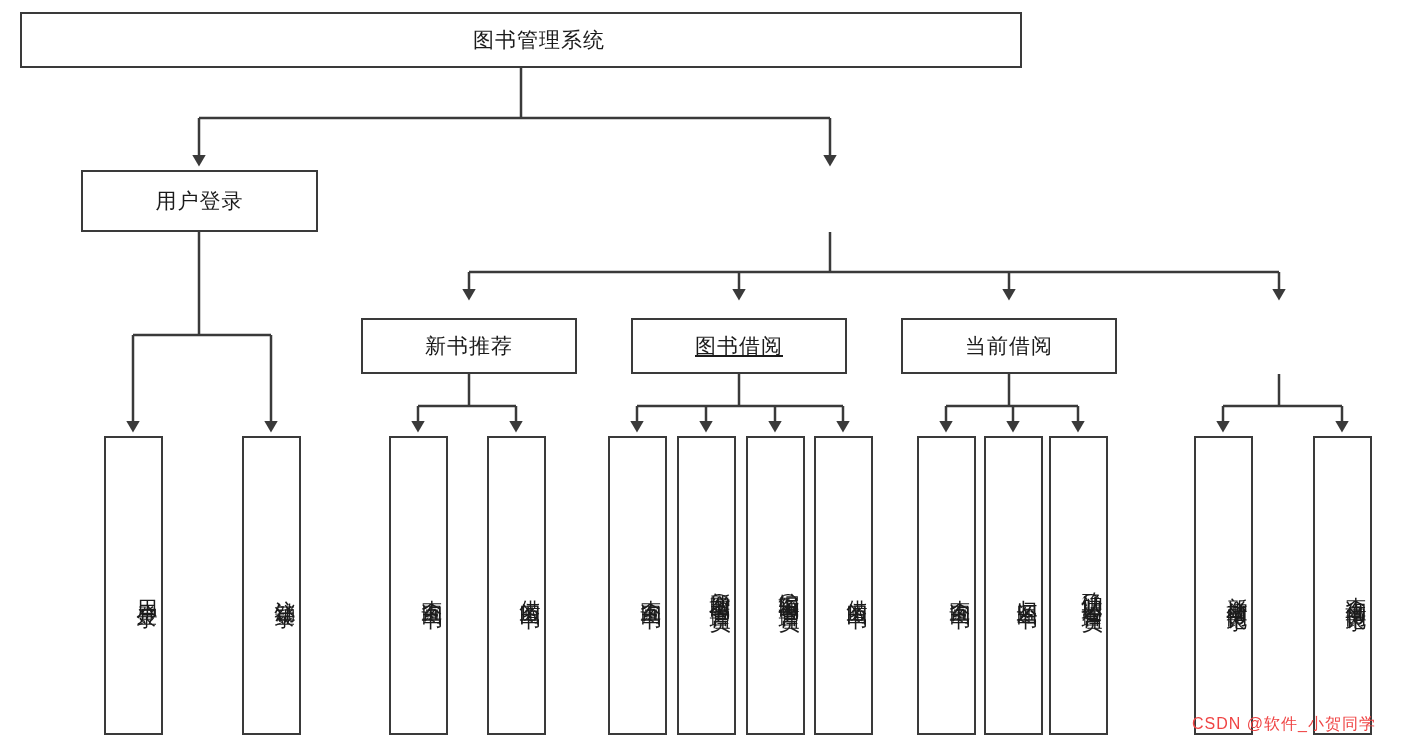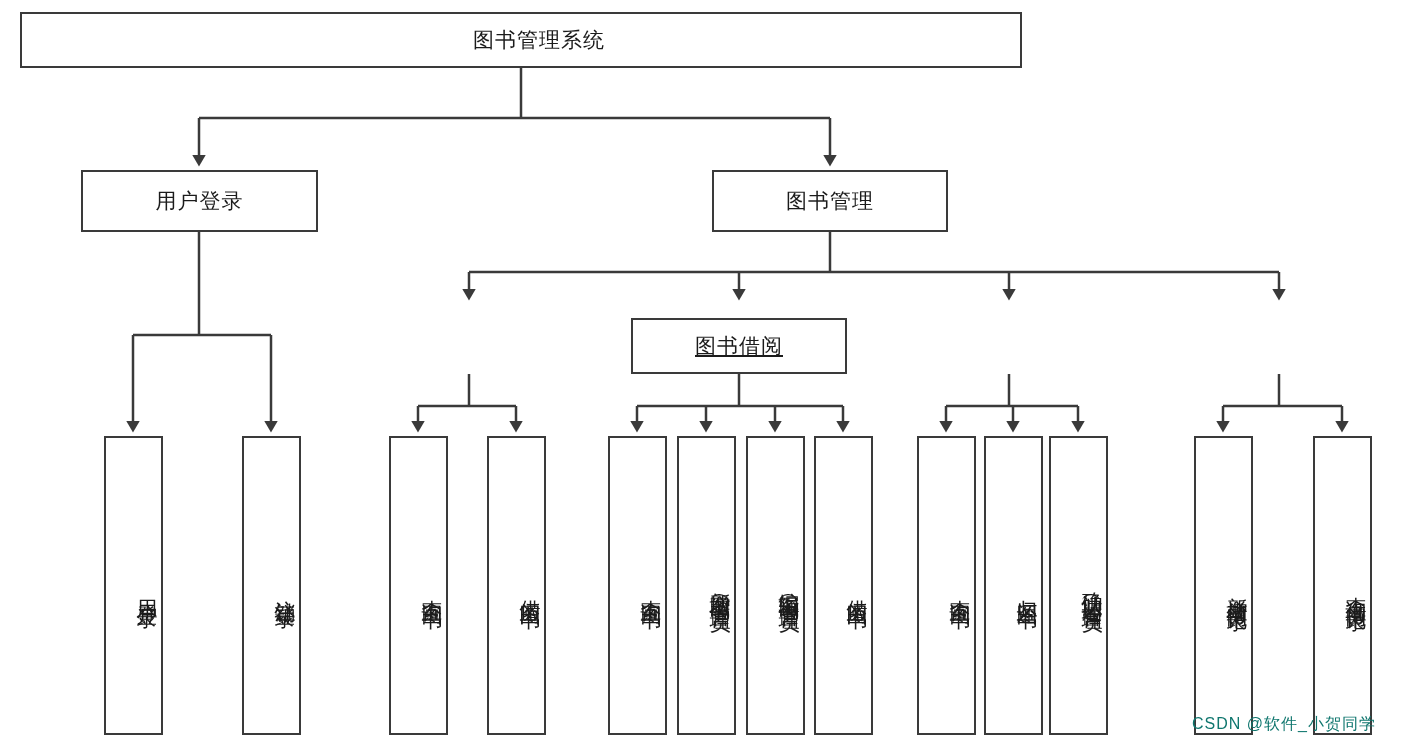--- a/index.html
+++ b/index.html
@@ -8,21 +8,21 @@
   #canvas{position:relative;width:1405px;height:747px;background:#ffffff;}
   svg#wires{position:absolute;left:0;top:0;width:1405px;height:747px;}
 
   .node{position:absolute;box-sizing:border-box;background:#ffffff;
         border:2.5px solid #3a3a3a;display:flex;align-items:center;
         justify-content:center;color:#1b1b1b;}
   .node.horiz{font-size:21px;letter-spacing:1px;}
   .node.vert{writing-mode:vertical-rl;text-orientation:upright;
              font-size:21px;letter-spacing:3px;padding-top:6px;
              align-items:flex-start;justify-content:center;}
-  .watermark{position:absolute;color:#0f766e;font-size:16px;
+  .watermark{position:absolute;color:#ef4444;font-size:16px;
              letter-spacing:1px;white-space:nowrap;text-align:center;}
 </style>
 </head>
 <body>
 
 <div id="canvas">
 
   <svg id="wires" viewBox="0 0 1405 747">
     <defs>
       <marker id="arw" markerWidth="12" markerHeight="14" refX="1.5" refY="7" orient="auto" markerUnits="userSpaceOnUse">
@@ -73,26 +73,29 @@
     </g>
   </svg>
 
   <div class="node horiz" style="left:20px;top:12px;width:1002px;height:56px;padding-left:36px;">
     <span>图书管理系统</span>
   </div>
 
   <div class="node horiz" style="left:81px;top:170px;width:237px;height:62px;">
     <span>用户登录</span>
   </div>
-  <div class="node horiz" style="left:712px;top:170px;width:236px;height:62px;">
-    <span>图书管理</span>
+
+  <div class="node horiz" style="left:361px;top:318px;width:216px;height:56px;">
+    <span>新书推荐</span>
   </div>
-
   <div class="node horiz" style="left:631px;top:318px;width:216px;height:56px;text-decoration:underline;">
     <span>图书借阅</span>
+  </div>
+  <div class="node horiz" style="left:901px;top:318px;width:216px;height:56px;">
+    <span>当前借阅</span>
   </div>
 
   <div class="node vert" style="left:104px;top:436px;width:59px;height:299px;">
     <span>用户登录</span>
   </div>
   <div class="node vert" style="left:242px;top:436px;width:59px;height:299px;">
     <span>注销登录</span>
   </div>
 
   <div class="node vert" style="left:389px;top:436px;width:59px;height:299px;">

